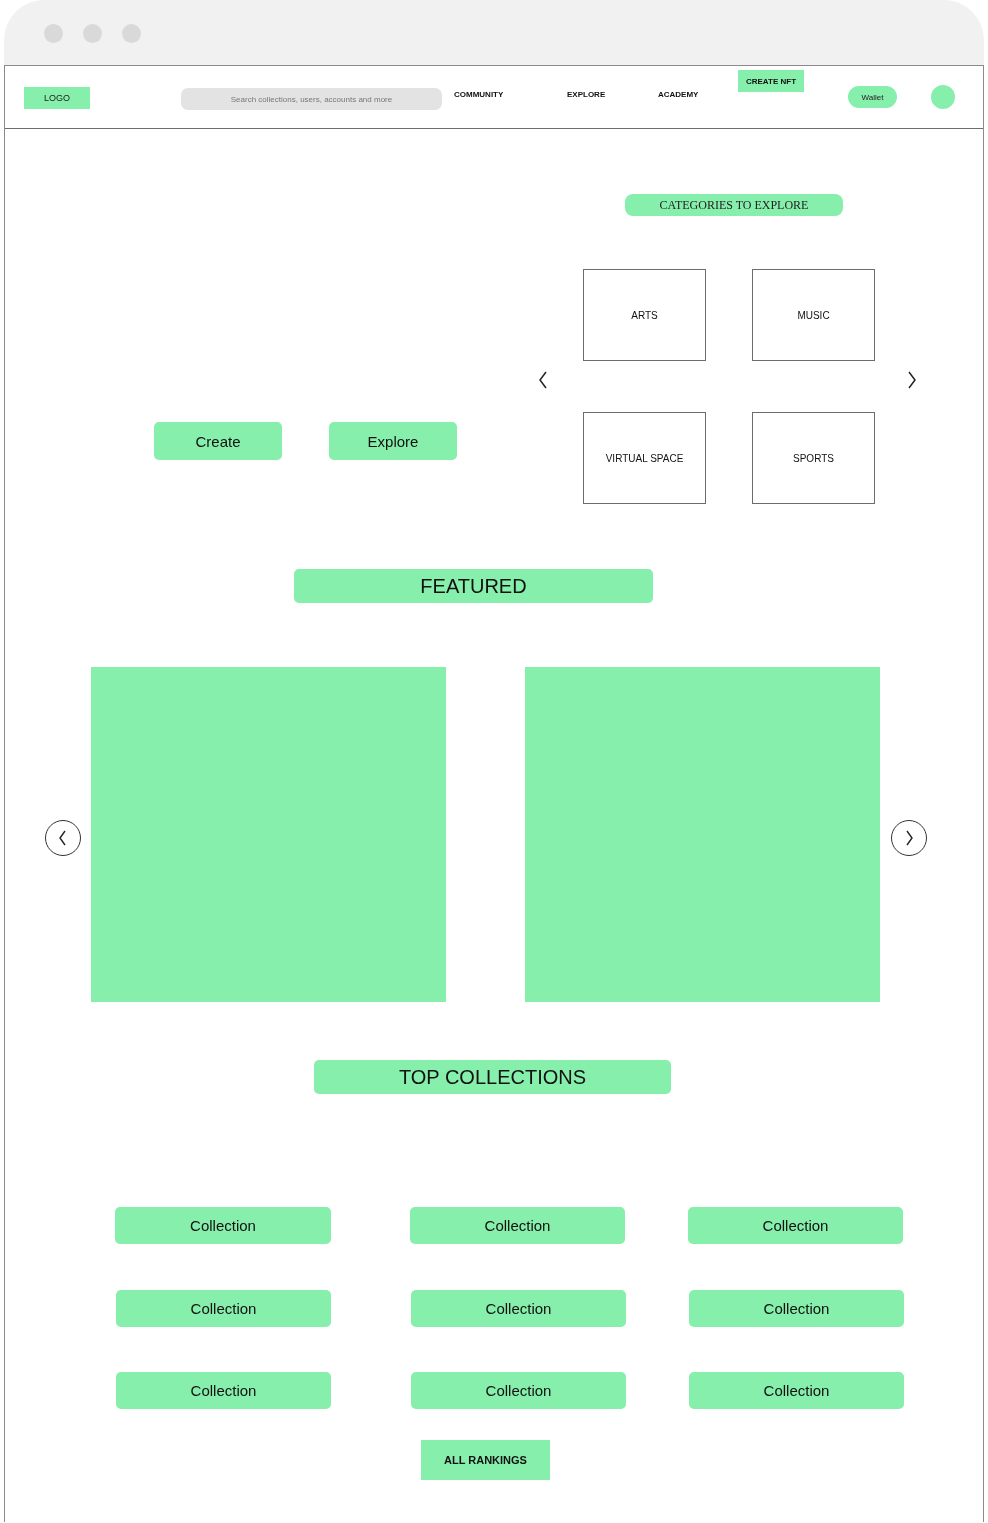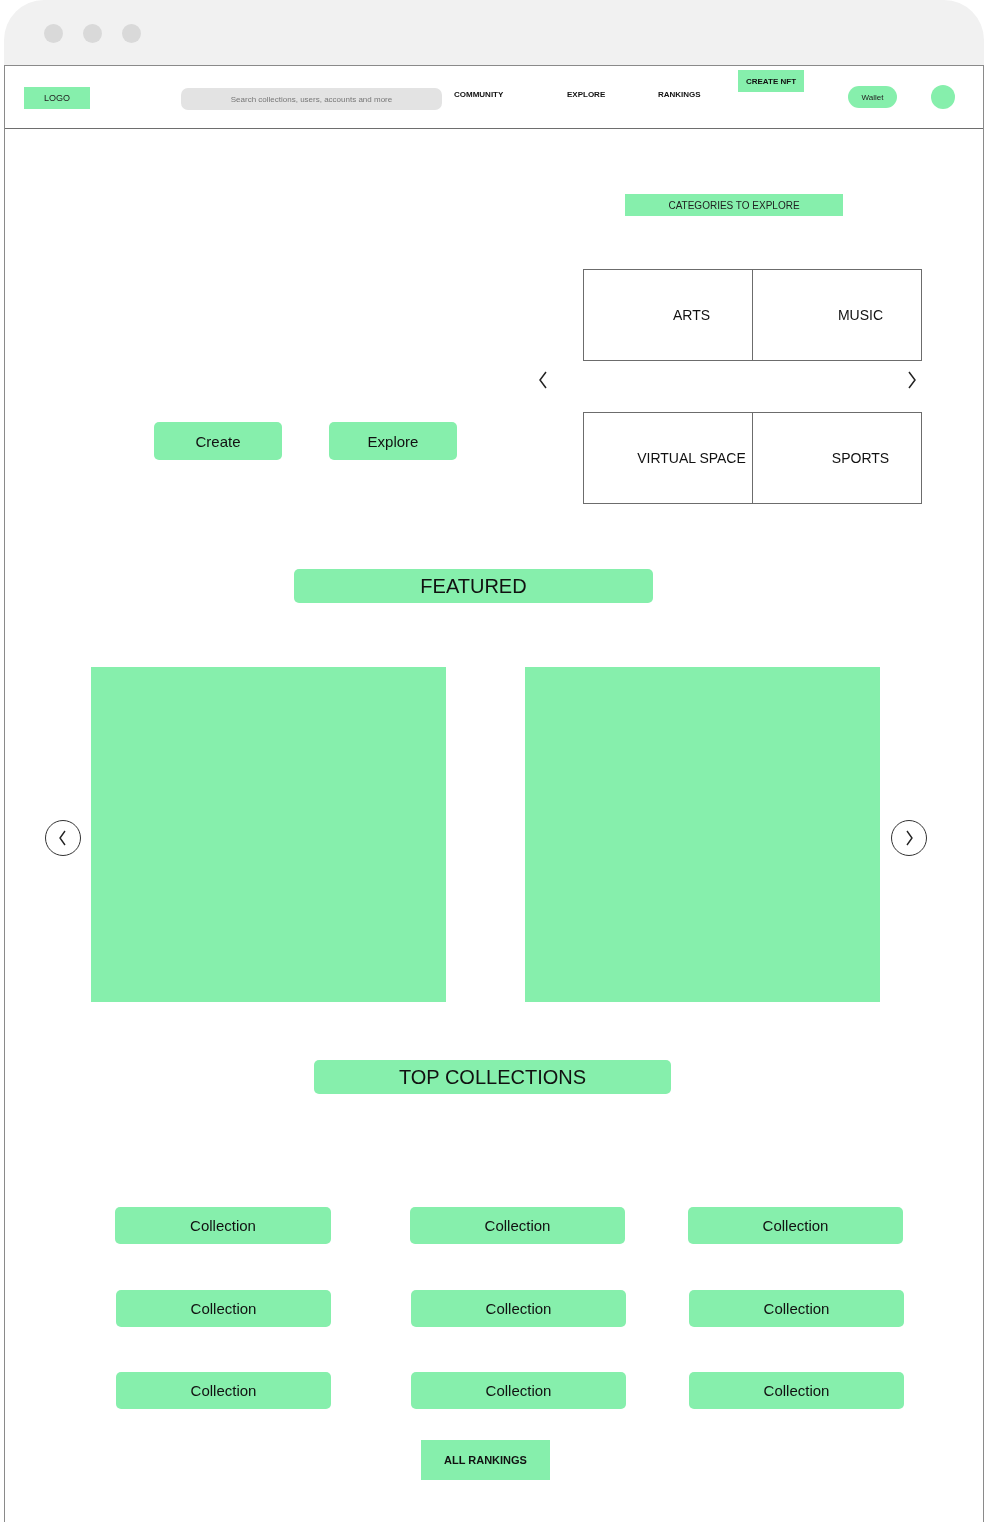--- a/index.html
+++ b/index.html
@@ -19,22 +19,22 @@
   .logo { left: 19px; top: 21px; width: 66px; height: 22px; font-size: 9px; color: #222; }
   .search { left: 140px; top: 22px; width: 261px; height: 22px; background: #e3e3e3;
             border-radius: 7px; font-size: 8px; color: #777; margin-left: 36px; }
   .navlink { top: 24px; height: 14px; font-size: 8px; font-weight: bold; color: #111; text-align: right; }
   .createnft { left: 733px; top: 4px; width: 66px; height: 22px; font-size: 8px; font-weight: bold; }
   .wallet { left: 843px; top: 20px; width: 49px; height: 22px; border-radius: 11px; font-size: 8px; color: #222; }
   .avatar { left: 926px; top: 19px; width: 24px; height: 24px; border-radius: 50%; }
 
   .mission { left: 71px; top: 207px; font-size: 27px; letter-spacing: 0.2px; color: #111; white-space: nowrap; }
   .herobtn { top: 356px; width: 128px; height: 38px; border-radius: 5px; font-size: 15px; color: #111; margin-left: 29px; }
-  .catheader { left: 620px; top: 128px; width: 218px; height: 22px; border-radius: 0; font-size: 10px; color: #222; }
-  .catcard { width: 121px; height: 90px; border: 1.3px solid #6c6c6c; background: #fff; font-size: 14px; color: #111; padding-left: 47px; }
+  .catheader { left: 620px; top: 128px; width: 218px; height: 22px; border-radius: 8px; font-size: 12px; color: #222; font-family: Liberation Serif, serif; }
+  .catcard { width: 121px; height: 90px; border: 1.3px solid #6c6c6c; background: #fff; font-size: 10px; color: #111; }
 
   .sectionbar { height: 34px; border-radius: 5px; font-size: 20px; color: #111; }
   .featimg { top: 601px; width: 355px; height: 335px; }
   .circlebtn { width: 34px; height: 34px; border: 1.3px solid #333; border-radius: 50%; background: #fff; }
   .coll { width: 216px; height: 37px; border-radius: 5px; font-size: 15px; color: #111; margin-left: 24px; }
   .rankings { left: 416px; top: 1374px; width: 129px; height: 40px; font-size: 11px; font-weight: bold; color: #111; }
   svg { display: block; }
 </style>
 </head>
 <body>
@@ -46,21 +46,21 @@
     <div class="dot" style="left:118px"></div>
   </div>
 
   <div class="frame">
 
     <div class="navbar">
       <div class="abs gray center logo">LOGO</div>
       <div class="abs center search">Search collections, users, accounts and more</div>
       <div class="abs navlink" style="left:449px">COMMUNITY</div>
       <div class="abs navlink" style="left:562px">EXPLORE</div>
-      <div class="abs navlink" style="left:653px">RANKINGS</div>
+      <div class="abs navlink" style="left:653px">ACADEMY</div>
       <div class="abs gray center createnft">CREATE NFT</div>
       <div class="abs gray center wallet">Wallet</div>
       <div class="abs gray avatar"></div>
     </div>
 
     <div class="abs gray center herobtn" style="left:120px">Create</div>
     <div class="abs gray center herobtn" style="left:295px">Explore</div>
 
     <div class="abs gray center catheader">CATEGORIES TO EXPLORE</div>
     <div class="abs center catcard" style="left:578px; top:203px">

